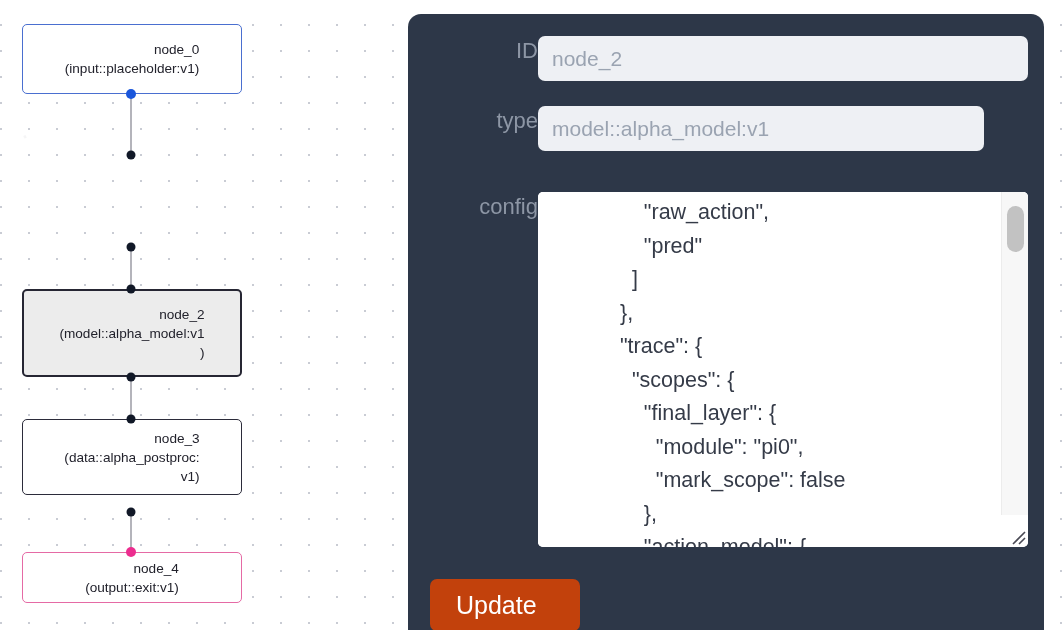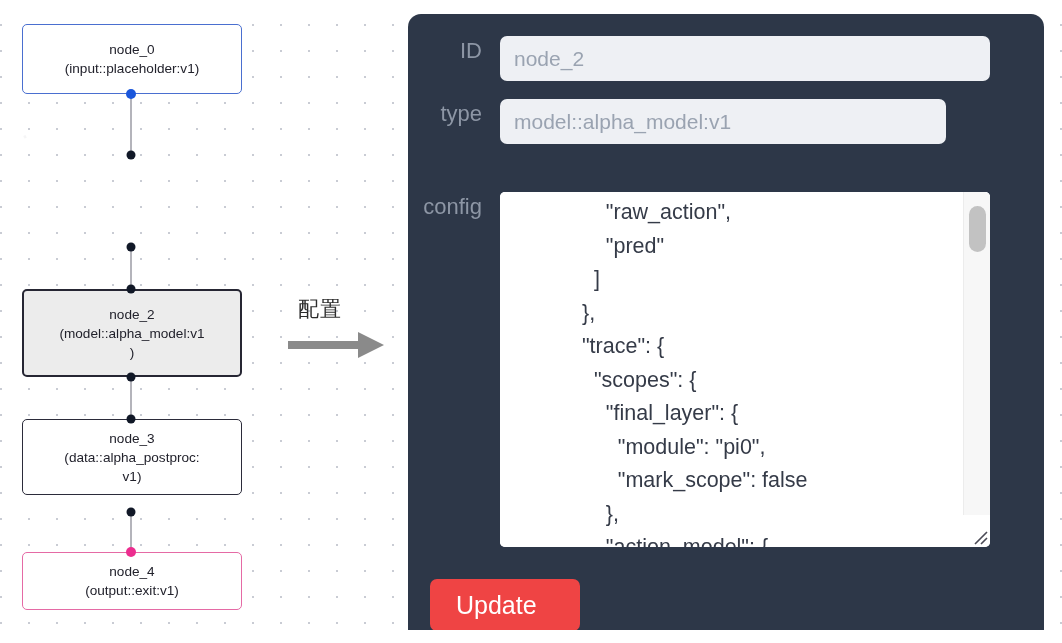--- a/index.html
+++ b/index.html
@@ -56,21 +56,21 @@
     text-align: center;
     border-radius: 5px;
     background: #ffffff;
     border: 1.6px solid #2b2b3a;
     color: #22222c;
     font-size: 13.6px;
     line-height: 19px;
     padding: 2px 8px;
     z-index: 3;
   }
-  .node .node-text { white-space: pre-line; }
+  .node .node-text { white-space: pre-line; text-align: right; }
 
   .node.node-input   { border-color: #4a6fd0; border-width: 1.6px; }
   .node.node-selected{ background: #ececec; border-color: #262633; border-width: 2.4px; }
   .node.node-output  { border-color: #e56aa5; border-width: 1.8px; }
 
   .handle {
     position: absolute;
     width: 9px;
     height: 9px;
     border-radius: 50%;
@@ -128,39 +128,38 @@
   .field-row {
     position: absolute;
     display: flex;
     align-items: flex-start;
   }
   .field-label {
     color: #8d96a5;
     font-size: 22px;
     line-height: 30px;
     text-align: right;
-    width: 92px;
-    padding-right: 18px;
+    width: 130px;
     box-sizing: border-box;
     user-select: none;
   }
   .text-input {
     box-sizing: border-box;
     background: #eef0f4;
     border: none;
     border-radius: 7px;
     color: #9aa3b1;
     font-size: 21px;
     font-family: "Liberation Sans", sans-serif;
     padding: 6px 14px;
     outline: none;
   }
 
   #row-id   { left: 0px;  top: 22px;  }
-  #row-type { left: 0px;  top: 85px; justify-content: space-between; }
+  #row-type { left: 0px;  top: 92px; justify-content: space-between; }
   #row-config { left: 0px; top: 178px; }
 
   #input-id   { width: 490px; height: 45px; }
   #input-type { width: 446px; height: 45px; }
 
   #config-textarea-wrap {
     position: relative;
     width: 490px;
     height: 355px;
     background: #ffffff;
@@ -208,21 +207,21 @@
     width: 24px;
     height: 24px;
   }
 
   #update-button {
     position: absolute;
     left: 22px;
     top: 565px;
     width: 150px;
     height: 52px;
-    background: #ef4444;
+    background: #c2410c;
     border: none;
     border-radius: 7px;
     color: #ffffff;
     font-size: 25px;
     font-family: "Liberation Sans", sans-serif;
     text-align: left;
     padding-left: 26px;
     cursor: pointer;
   }
 
@@ -272,33 +271,27 @@
     <div class="handle" style="left:131px; top:377px;"></div>
 
     <div class="node" style="left:22px; top:419px; width:220px; height:76px;">
       <span class="node-text">node_3
 (data::alpha_postproc:
 v1)</span>
     </div>
     <div class="handle" style="left:131px; top:419px;"></div>
     <div class="handle" style="left:131px; top:512px;"></div>
 
-    <div class="node node-output" style="left:22px; top:552px; width:220px; height:58px;">
+    <div class="node node-output" style="left:22px; top:552px; width:220px; height:51px;">
       <span class="node-text">node_4
 (output::exit:v1)</span>
     </div>
     <div class="handle handle-pink" style="left:131px; top:552px;"></div>
   </div>
 
-  <div id="flow-annotation">
-    <div id="flow-label">配置</div>
-    <svg id="flow-arrow" width="100" height="30" viewBox="0 0 100 30">
-      <path d="M0 11 L70 11 L70 2 L96 15 L70 28 L70 19 L0 19 Z" fill="#8a8a8a"></path>
-    </svg>
-  </div>
 
   <div id="config-panel">
 
     <div class="field-row" id="row-id">
       <div class="field-label">ID</div>
       <input class="text-input" id="input-id" type="text" value="node_2" style="">
     </div>
 
     <div class="field-row" id="row-type">
       <div class="field-label">type</div>

